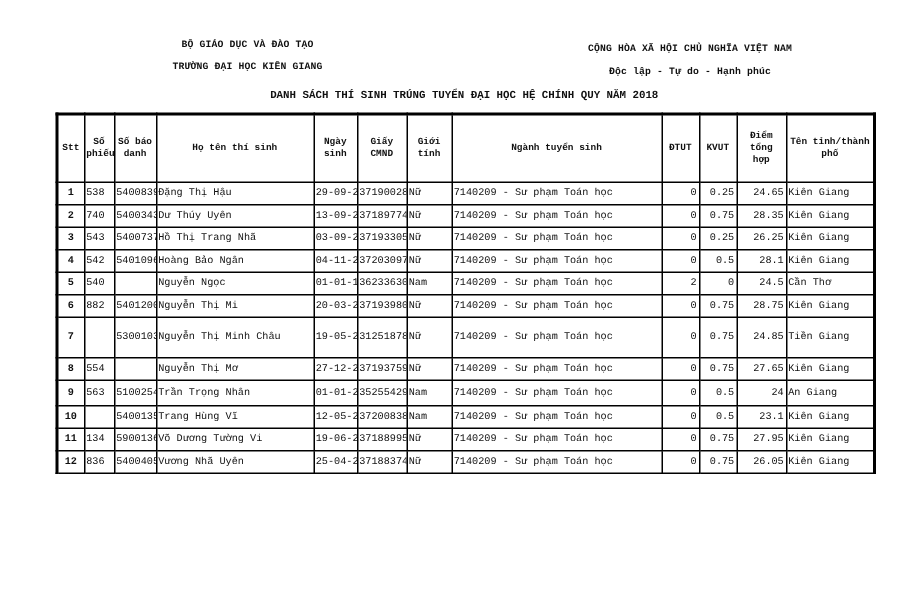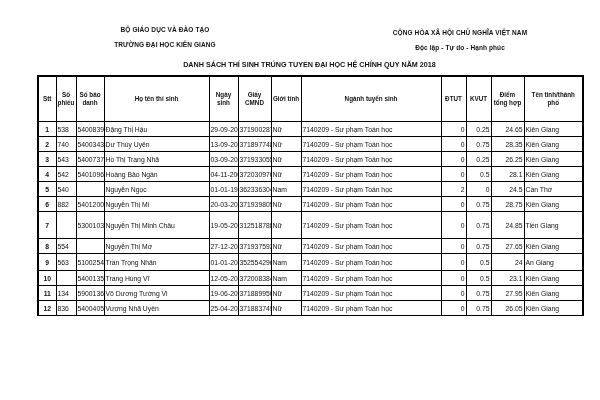--- a/index.html
+++ b/index.html
@@ -1,21 +1,21 @@
 <!DOCTYPE html>
 <html><head>
 <meta charset="utf-8">
 <style>
   html,body { margin:0; padding:0; }
   .screen {
     position:relative;
     width:600px; height:316px;
     background:#ffffff;
     overflow:hidden;
-    font-family:Liberation Sans, sans-serif;
+    font-family:Liberation Mono, monospace;
     color:#111;
   }
   .hdr-line { position:absolute; text-align:center; font-weight:bold; font-size:6.5px; letter-spacing:0.1px; white-space:nowrap; }
   .hdr-ministry   { left:55px;  top:26px; width:220px; }
   .hdr-university { left:55px;  top:41px; width:220px; }
   .hdr-motto1     { left:350px; top:29px; width:220px; }
   .hdr-motto2     { left:350px; top:44px; width:220px; }
   .doc-title { position:absolute; left:37px; top:60px; width:545px; text-align:center; font-weight:bold; font-size:7.2px; white-space:nowrap; }
 
   table.results {

